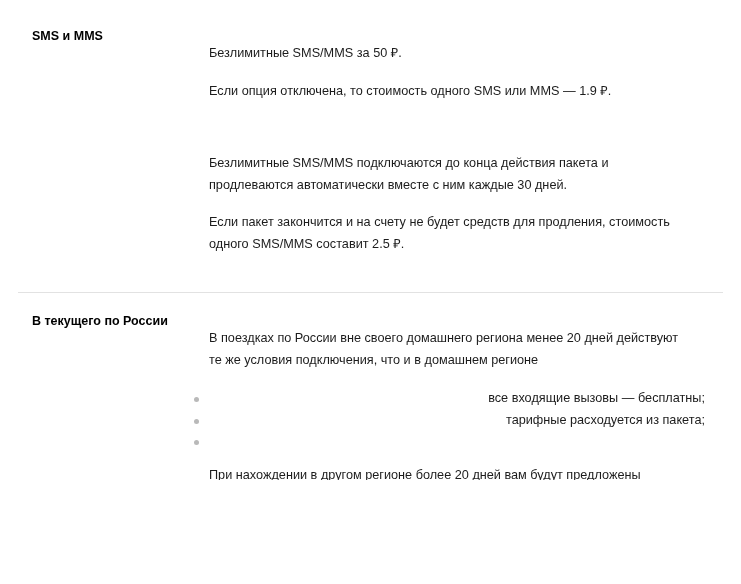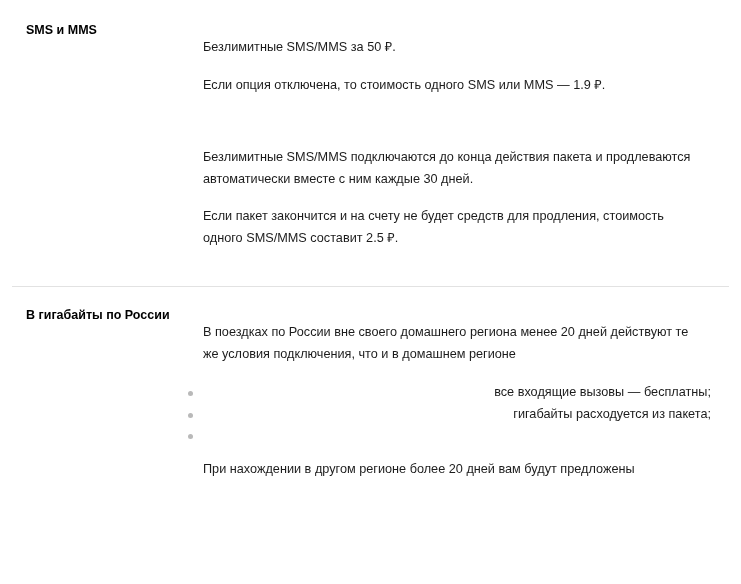--- a/index.html
+++ b/index.html
@@ -14,21 +14,21 @@
     color: #1a1a1a;
     -webkit-font-smoothing: antialiased;
   }
 
   .page {
     position: relative;
     width: 741px;
     height: 480px;
     overflow: hidden;
     box-sizing: border-box;
-    padding: 12px;
+    padding: 18px;
   }
 
   .section {
     display: flex;
     align-items: flex-start;
     box-sizing: border-box;
   }
 
   .section-title {
     width: 175px;
@@ -114,31 +114,31 @@
       <p class="para">Если опция отключена, то стоимость одного SMS или MMS — 1.9 ₽.</p>
       <div class="gap"></div>
       <p class="para">Безлимитные SMS/MMS подключаются до конца действия пакета и продлеваются автоматически вместе с ним каждые 30 дней.</p>
       <p class="para">Если пакет закончится и на счету не будет средств для продления, стоимость одного SMS/MMS составит 2.5 ₽.</p>
     </div>
   </div>
 
   <div class="divider"></div>
 
   <div class="section" id="section-travel">
-    <div class="section-title">В гигабайты по России</div>
+    <div class="section-title">В текущего по России</div>
     <div class="section-body">
       <p class="para">В поездках по России вне своего домашнего региона менее 20 дней действуют те же условия подключения, что и в домашнем регионе</p>
       <ul class="bullet-list">
         <li class="bullet-item">
           <span class="dot"></span>
           <span>все входящие вызовы — бесплатны;</span>
         </li>
         <li class="bullet-item">
           <span class="dot"></span>
-          <span>гигабайты расходуется из пакета;</span>
+          <span>тарифные расходуется из пакета;</span>
         </li>
         <li class="bullet-item">
           <span class="dot"></span>
         </li>
       </ul>
       <div class="gap"></div>
       <p class="para">При нахождении в другом регионе более 20 дней вам будут предложены специальные условия подключения. При возвращении в домашний регион, возврат на тарифные пакеты домашнего региона произойдет после завершения текущего пакета или в течение суток, если пакет не был подключен.</p>
     </div>
   </div>
 

